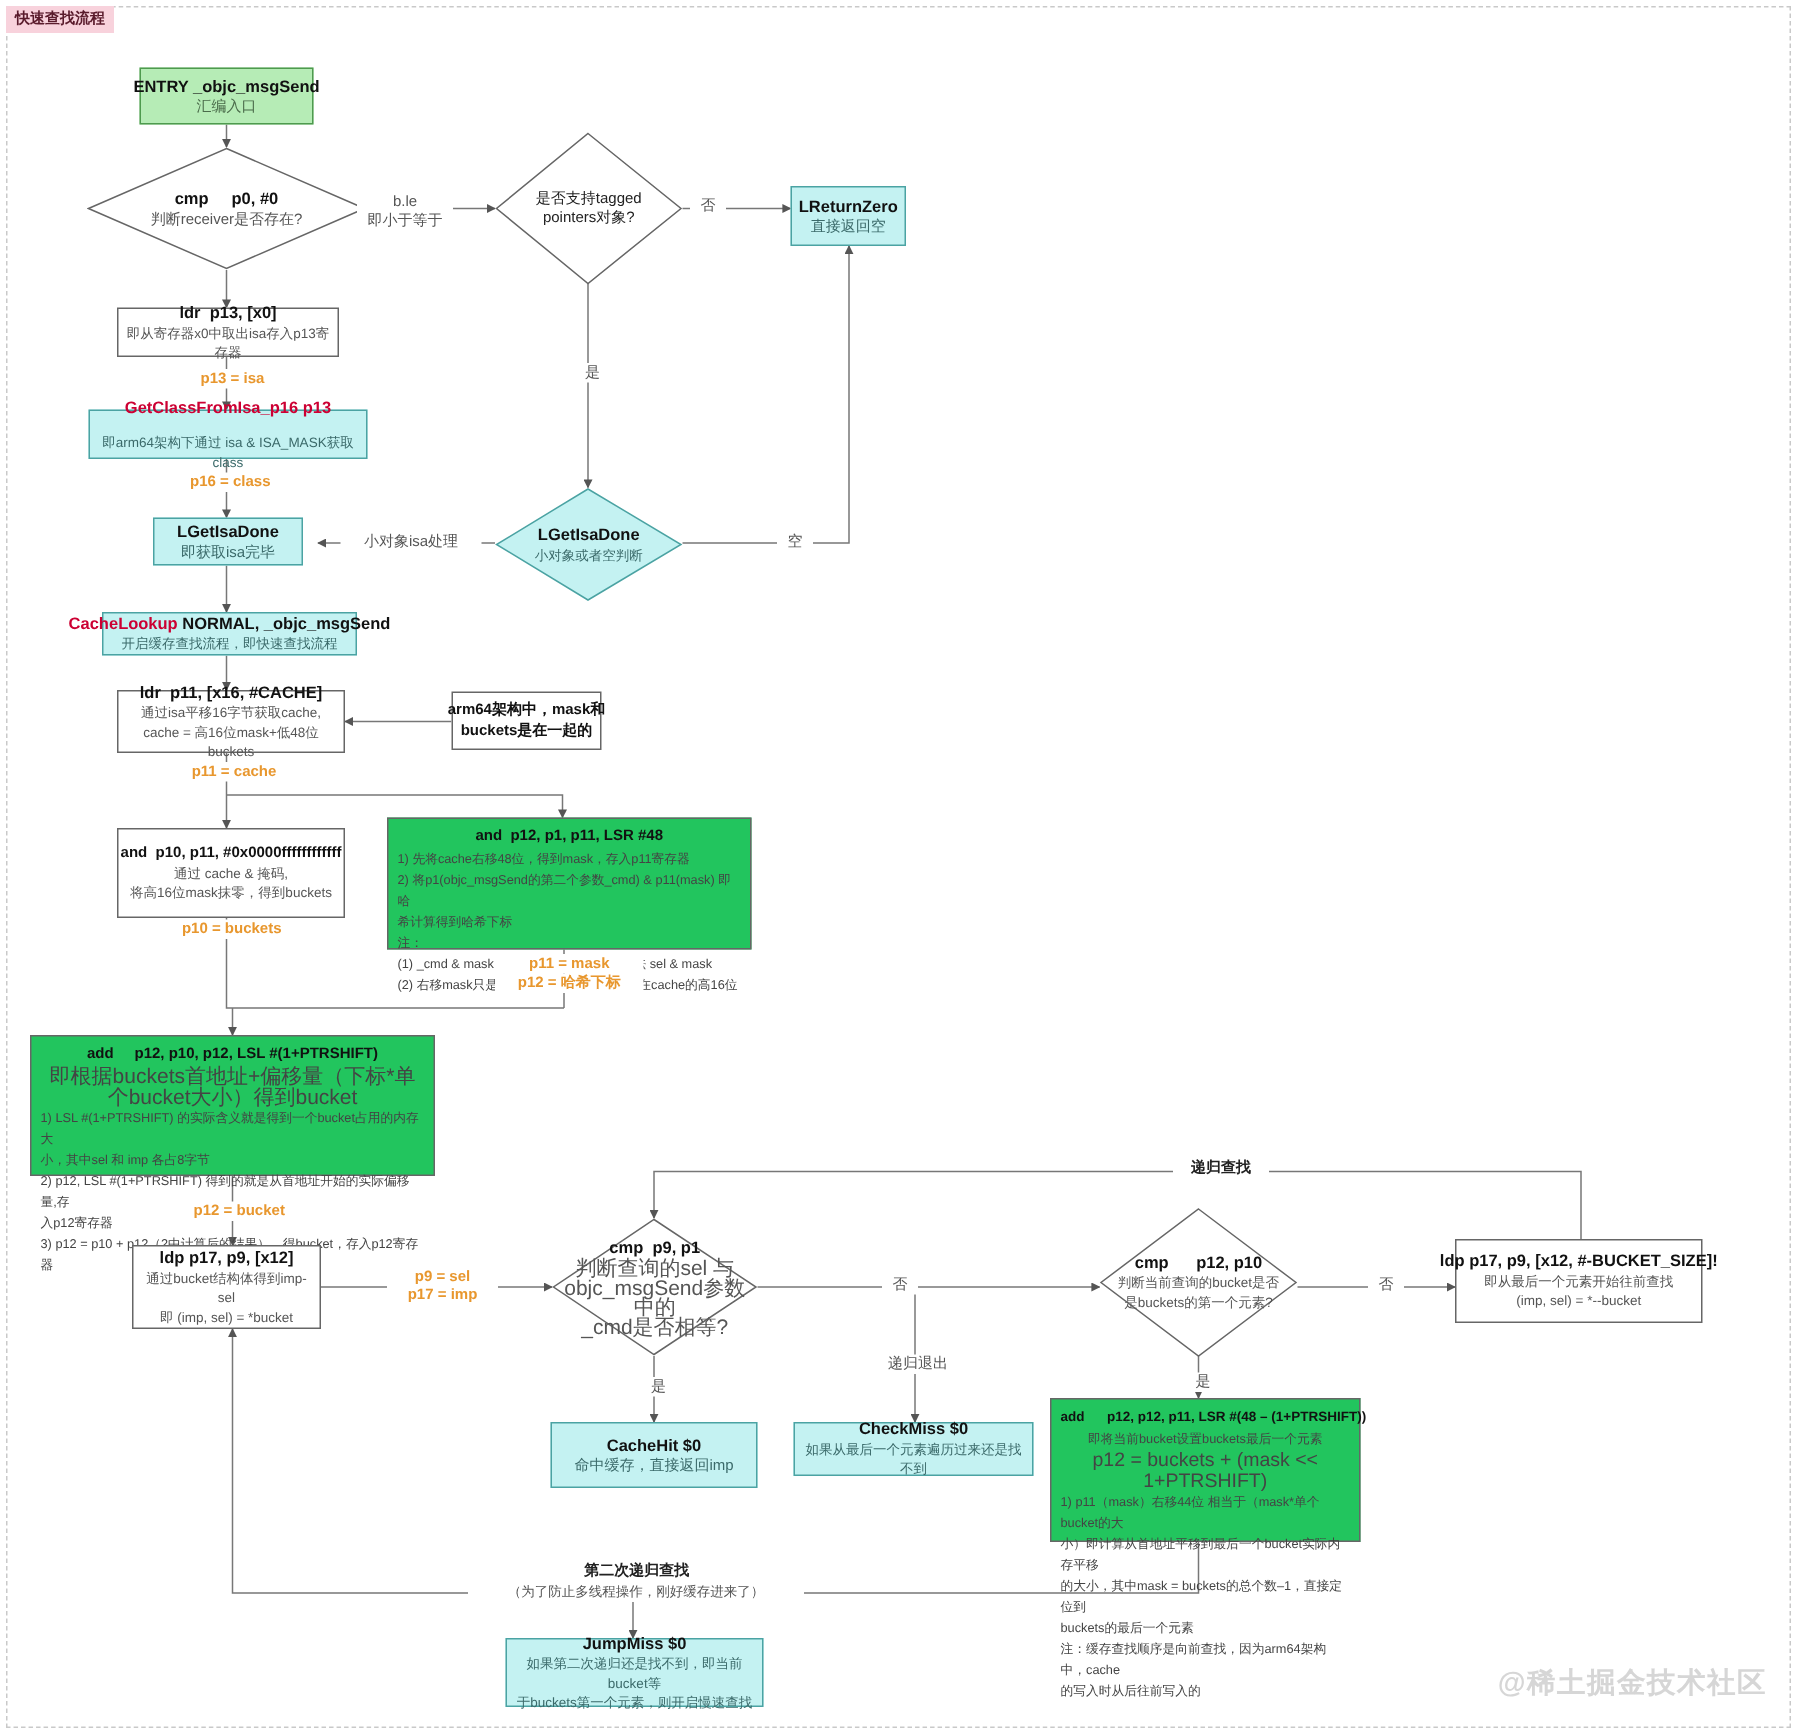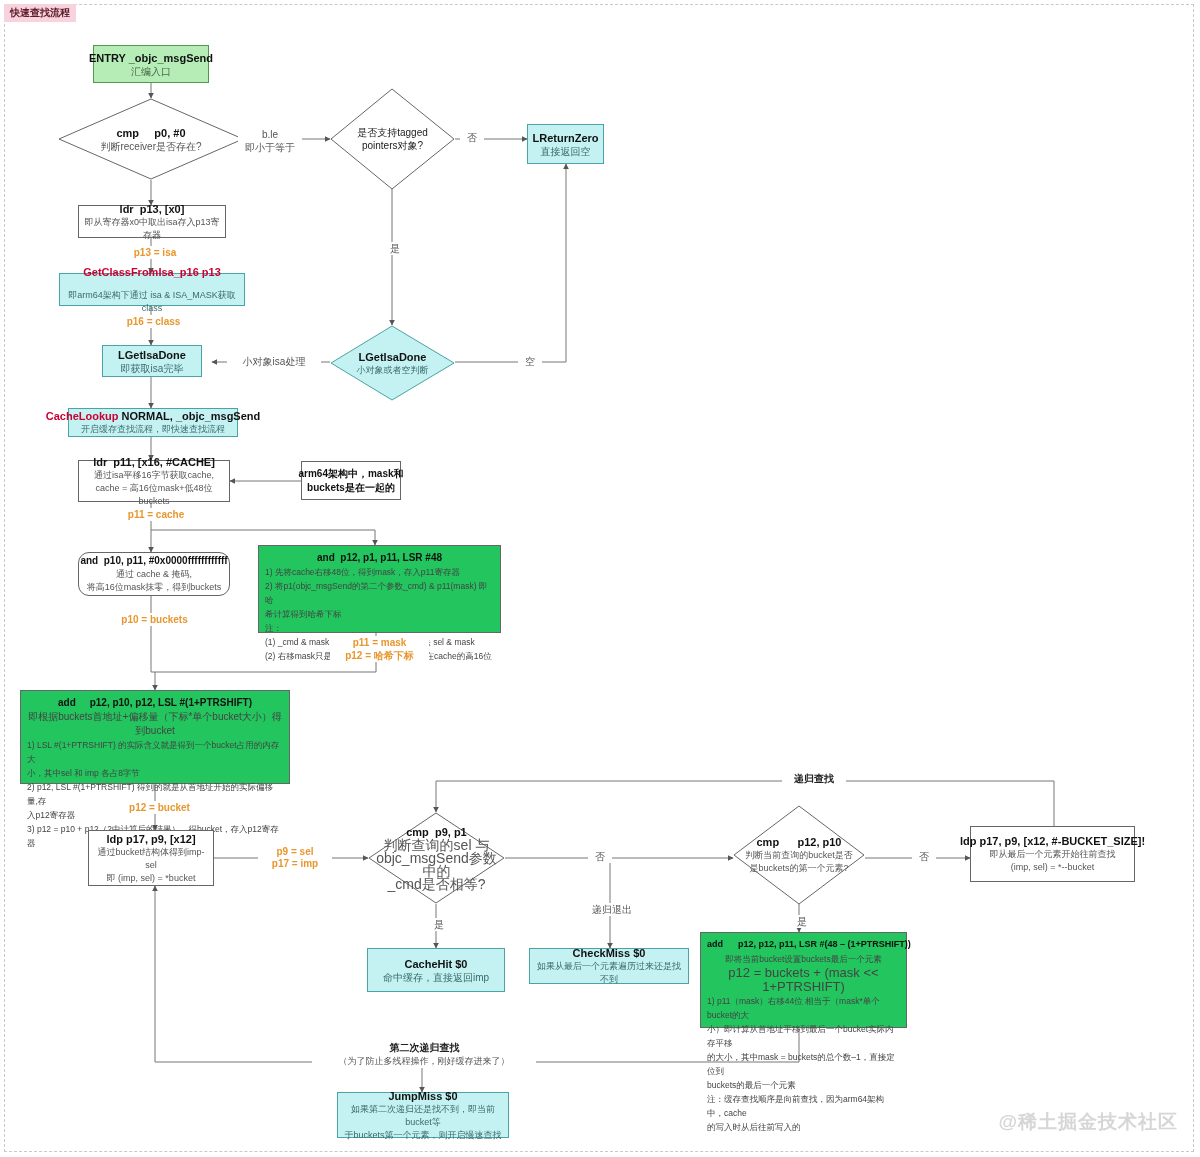--- a/index.html
+++ b/index.html
@@ -326,21 +326,21 @@
 cache = 高16位mask+低48位buckets</div>
   </div>
 
   <div class="node plain" style="left:301px; top:461px; width:100px; height:39px;">
     <div class="t1" style="font-size:10px;">arm64架构中，mask和</div>
     <div class="t1" style="font-size:10px;">buckets是在一起的</div>
   </div>
 
   <div class="elabel reg" style="left:104px; top:508px; width:100px;">p11 = cache</div>
 
-  <div class="node plain" style="left:78px; top:552px; width:152px; height:44px;border-radius:11px;">
+  <div class="node plain" style="left:78px; top:552px; width:152px; height:60px;">
     <div class="t1" style="font-size:10px;">and  p10, p11, #0x0000ffffffffffff</div>
     <div class="t2" style="font-size:9px;">通过 cache &amp; 掩码,
 将高16位mask抹零，得到buckets</div>
   </div>
 
   <div class="elabel reg" style="left:100px; top:613px; width:105px;">p10 = buckets</div>
 
   <div class="note" style="left:258px; top:545px; width:243px; height:88px;">
     <div class="nt-title" style="font-size:10px;">and  p12, p1, p11, LSR #48</div>
     <div class="nt-line" style="font-size:8.5px;">1)  先将cache右移48位，得到mask，存入p11寄存器</div>
@@ -349,21 +349,21 @@
     <div class="nt-line" style="font-size:8.5px;">注：</div>
     <div class="nt-line" style="font-size:8.5px;">   (1)  _cmd &amp; mask 等同于cache中的哈希算法 sel &amp; mask</div>
     <div class="nt-line" style="font-size:8.5px;">   (2)  右移mask只是取值，实际上他还是存储在cache的高16位</div>
   </div>
 
   <div class="elabel reg" style="left:330px; top:636px; width:95px;">p11 = mask</div>
   <div class="elabel reg" style="left:330px; top:649px; width:95px;">p12 = 哈希下标</div>
 
   <div class="note" style="left:20px; top:690px; width:270px; height:94px;">
     <div class="nt-title" style="font-size:10px;">add     p12, p10, p12, LSL #(1+PTRSHIFT)</div>
-    <div class="nt-sub" style="font-size:10px;">即根据buckets首地址+偏移量（下标*单个bucket大小）得到bucket</div>
+    <div class="nt-sub" style="font-size:14px;">即根据buckets首地址+偏移量（下标*单个bucket大小）得到bucket</div>
     <div class="nt-line" style="font-size:8.5px;">1)  LSL #(1+PTRSHIFT) 的实际含义就是得到一个bucket占用的内存大</div>
     <div class="nt-line" style="font-size:8.5px;">小，其中sel 和 imp 各占8字节</div>
     <div class="nt-line" style="font-size:8.5px;">2)  p12, LSL #(1+PTRSHIFT) 得到的就是从首地址开始的实际偏移量,存</div>
     <div class="nt-line" style="font-size:8.5px;">入p12寄存器</div>
     <div class="nt-line" style="font-size:8.5px;">3)  p12 = p10 + p12（2中计算后的结果），得bucket，存入p12寄存器</div>
   </div>
 
   <div class="elabel reg" style="left:105px; top:801px; width:105px;">p12 = bucket</div>
 
   <div class="node plain" style="left:88px; top:830px; width:126px; height:56px;">

